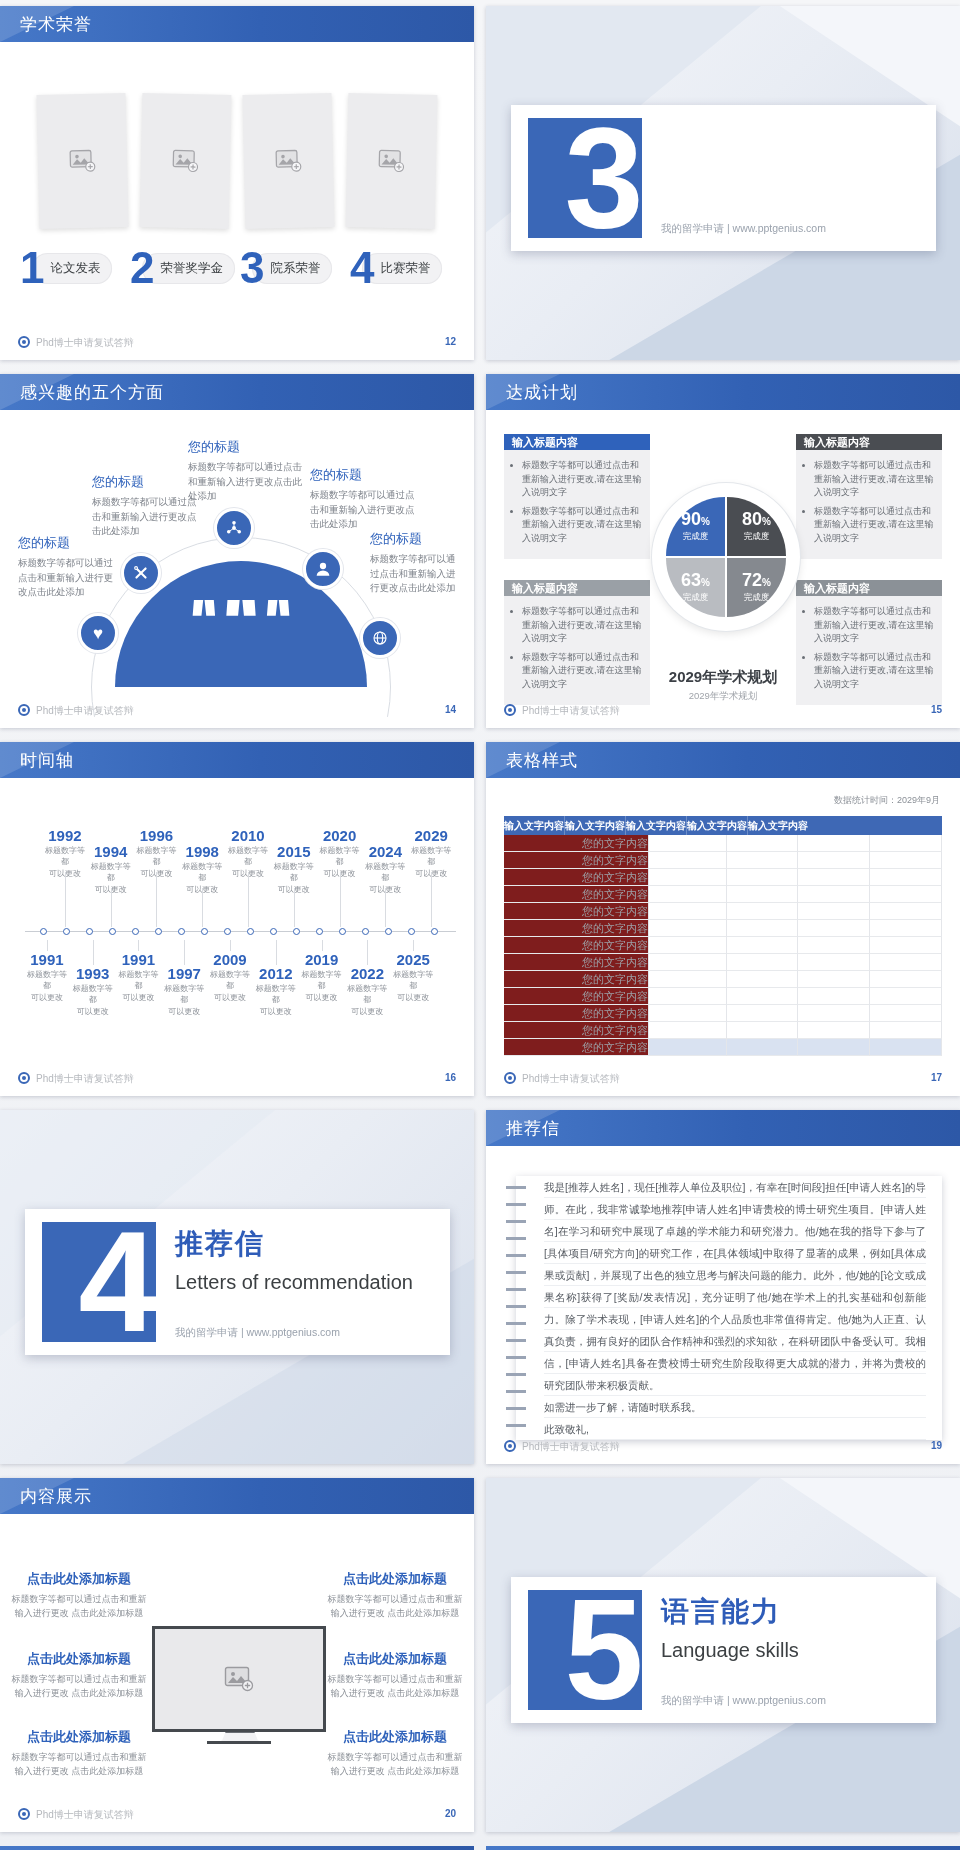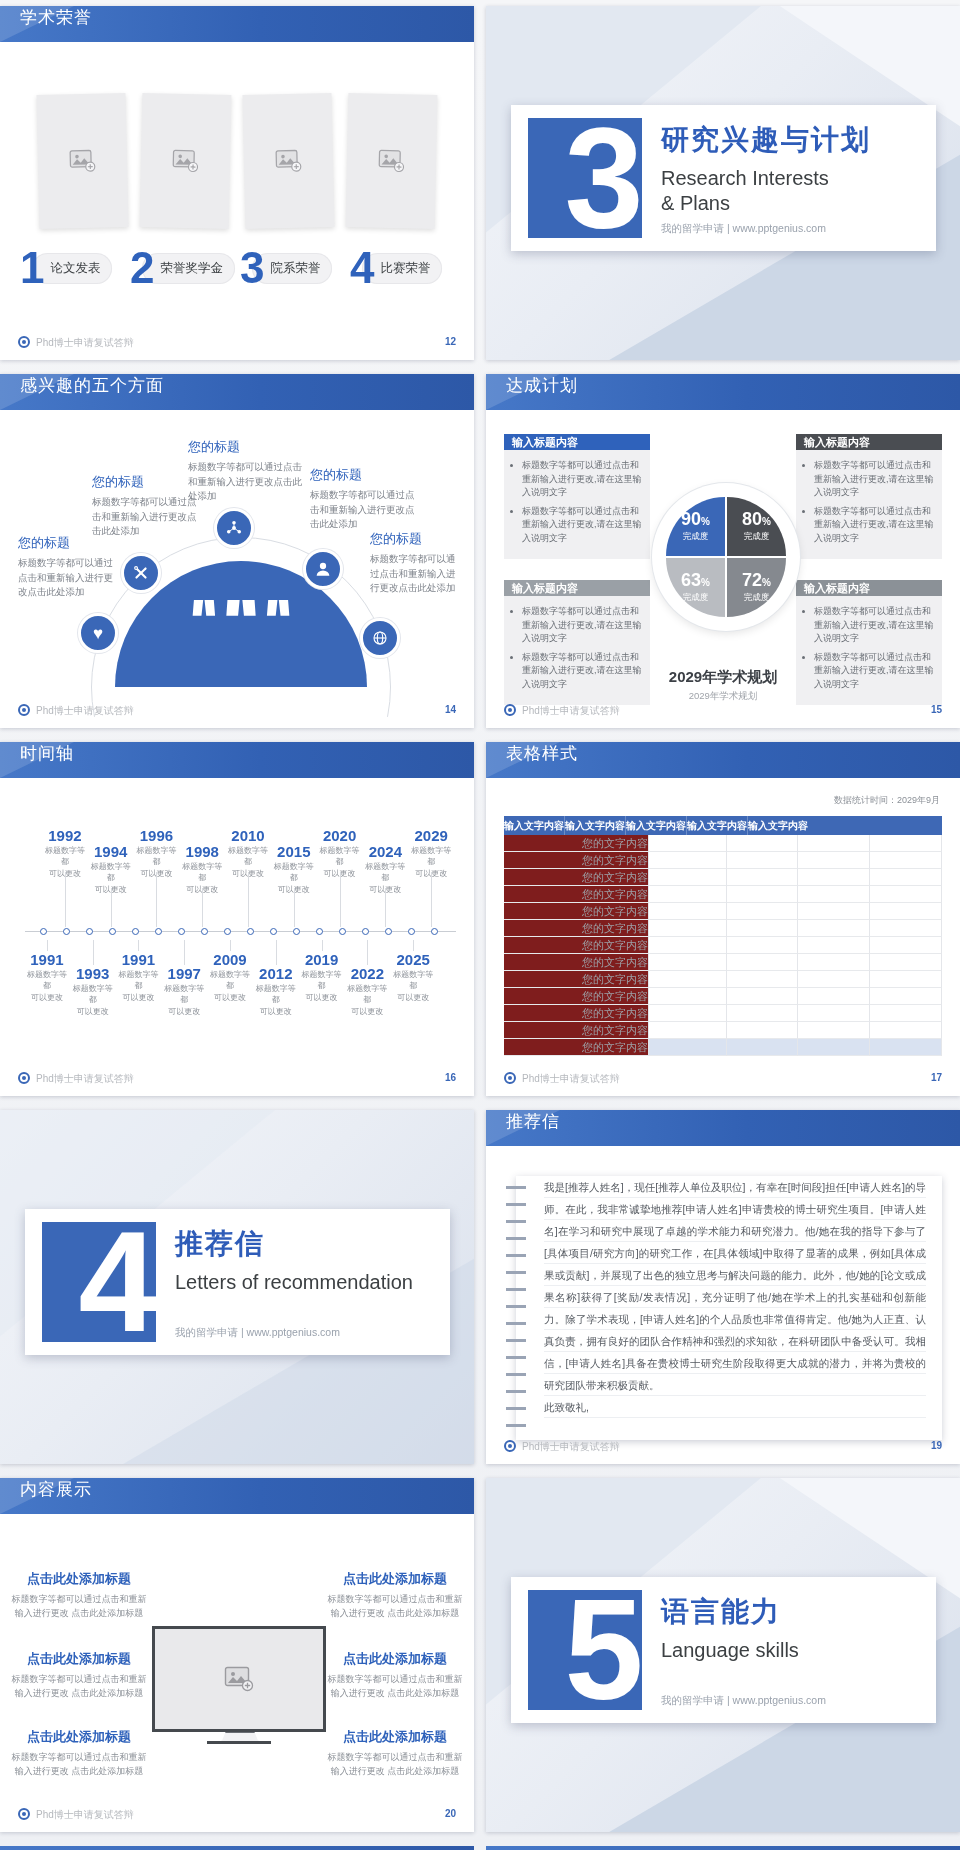--- a/index.html
+++ b/index.html
@@ -7,21 +7,21 @@
        background:linear-gradient(180deg,#f5f6f8 0%,#eef0f4 100%);
        font-family:"Liberation Sans","DejaVu Sans",sans-serif;color:#3c4043}
   .slide{position:absolute;width:474px;height:354px;background:#fff;
          box-shadow:0 1px 4px rgba(40,50,80,.22);overflow:hidden}
   .colL{left:0}.colR{left:486px}
   .r1{top:6px}.r2{top:374px}.r3{top:742px}.r4{top:1110px}.r5{top:1478px}
 
   
   .hdr{position:absolute;top:0;left:0;right:0;height:36px;
        background:linear-gradient(90deg,#4678c8 0%,#3261b4 55%,#2d58a7 100%);
-       color:#fff;font-size:17px;display:flex;align-items:flex-start;
+       color:#fff;font-size:17px;display:flex;align-items:center;
        padding-left:20px;box-sizing:border-box;letter-spacing:1px}
   .hdr-acc{position:absolute;left:0;top:0;width:74px;height:36px;display:block;
        background:rgba(255,255,255,.14);clip-path:polygon(0 0,74px 0,0 36px)}
   
   .foot{position:absolute;left:18px;right:18px;bottom:10px;height:14px;
         display:flex;font-size:10px;color:#b5b8bd}
   .logo{width:8px;height:8px;border:2px solid #3a67b7;border-radius:50%;
         margin-right:6px;position:relative;display:block}
   .logo::after{content:"";position:absolute;inset:2px;background:#3a67b7;border-radius:50%}
   .pg{margin-left:auto;color:#3a67b7;font-weight:bold}
@@ -240,27 +240,20 @@
   </div>
 </div>
 
 <div class="slide colR r1 sect">
   <i class="shp shpA"></i>
   <i class="shp shpB"></i>
   <i class="shp shpC"></i>
   <div class="sbox">
     <div class="snum">
       <b>3</b>
-    </div>
-    <div class="stext">
-      <div class="stitle">研究兴趣与计划</div>
-      <div class="ssub">
-        <span>Research Interests</span><br>
-        <span>&amp; Plans</span>
-      </div>
     </div>
     <div class="stag">我的留学申请 | www.pptgenius.com</div>
   </div>
 </div>
 
 <div class="slide colL r2">
   <div class="hdr">
     <i class="hdr-acc"></i>
     <span>感兴趣的五个方面</span>
   </div>
@@ -694,20 +687,21 @@
 </div>
 
 <div class="slide colR r4">
   <div class="hdr">
     <i class="hdr-acc"></i>
     <span>推荐信</span>
   </div>
   <div class="paper">
     <div class="lbody">
       <p>我是[推荐人姓名]，现任[推荐人单位及职位]，有幸在[时间段]担任[申请人姓名]的导师。在此，我非常诚挚地推荐[申请人姓名]申请贵校的博士研究生项目。[申请人姓名]在学习和研究中展现了卓越的学术能力和研究潜力。他/她在我的指导下参与了[具体项目/研究方向]的研究工作，在[具体领域]中取得了显著的成果，例如[具体成果或贡献]，并展现了出色的独立思考与解决问题的能力。此外，他/她的[论文或成果名称]获得了[奖励/发表情况]，充分证明了他/她在学术上的扎实基础和创新能力。除了学术表现，[申请人姓名]的个人品质也非常值得肯定。他/她为人正直、认真负责，拥有良好的团队合作精神和强烈的求知欲，在科研团队中备受认可。我相信，[申请人姓名]具备在贵校博士研究生阶段取得更大成就的潜力，并将为贵校的研究团队带来积极贡献。</p>
+      <p>如需进一步了解，请随时联系我。</p>
       <p>此致敬礼,</p>
 
     </div>
   </div>
   <i class="spiral"></i>
   <div class="foot">
     <i class="logo"></i>
     <span>Phd博士申请复试答辩</span>
     <span class="pg">19</span>
   </div>

